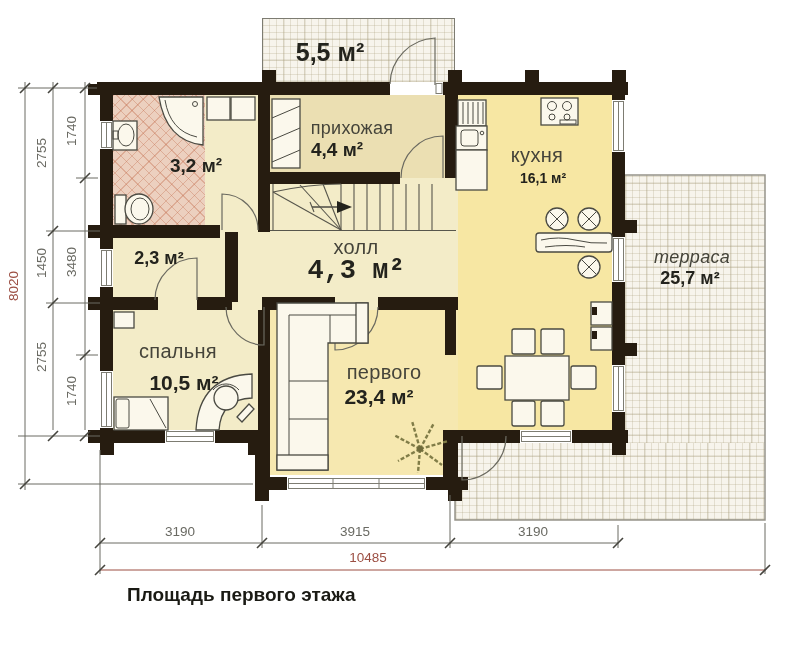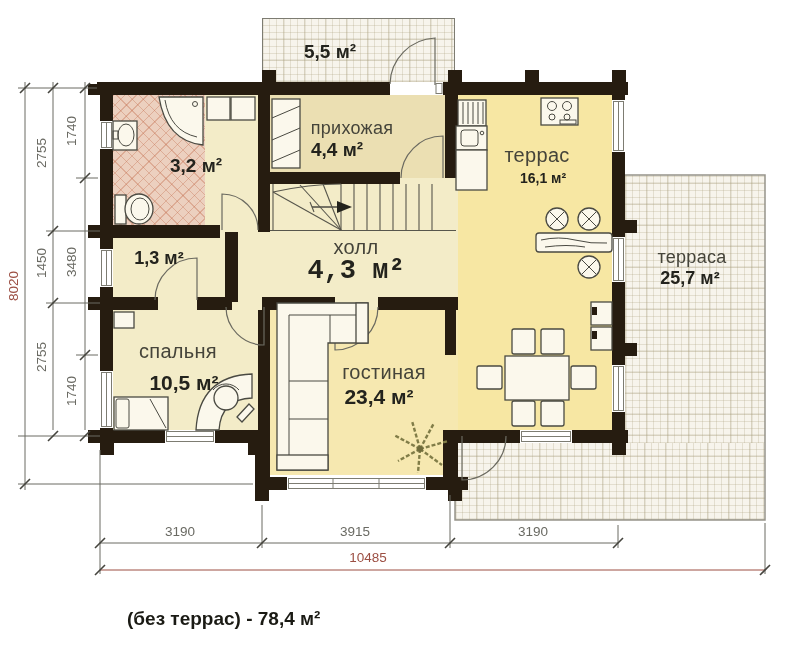--- a/index.html
+++ b/index.html
@@ -325,43 +325,43 @@
       <line class="dim" x1="765" y1="523" x2="765" y2="574"></line>
       <line class="tick" x1="95" y1="548" x2="105" y2="538"></line>
       <line class="tick" x1="257" y1="548" x2="267" y2="538"></line>
       <line class="tick" x1="445" y1="548" x2="455" y2="538"></line>
       <line class="tick" x1="613" y1="548" x2="623" y2="538"></line>
       <line class="tick" x1="95" y1="575" x2="105" y2="565"></line>
       <line class="tick" x1="760" y1="575" x2="770" y2="565"></line>
     </g>
   </svg>
 
-  <div class="lbl area" style="left:330px;top:52px;font-size:19px;">5,5 м²</div>
+  <div class="lbl area" style="left:330px;top:52px;font-size:25px;">5,5 м²</div>
   <div class="lbl area" style="left:196px;top:166px;font-size:19px;">3,2 м²</div>
   <div class="lbl name" style="left:352px;top:128px;font-size:18px;">прихожая</div>
   <div class="lbl area" style="left:337px;top:150px;font-size:19px;">4,4 м²</div>
-  <div class="lbl name" style="left:537px;top:155px;font-size:20px;">террас</div>
+  <div class="lbl name" style="left:537px;top:155px;font-size:20px;">кухня</div>
   <div class="lbl area" style="left:543px;top:178px;font-size:14px;">16,1 м²</div>
   <div class="lbl name" style="left:356px;top:247px;font-size:20px;">холл</div>
   <div class="lbl area" style="left:356px;top:271px;font-size:27px;font-family:Liberation Mono, monospace;">4,3 м²</div>
-  <div class="lbl area" style="left:159px;top:258px;font-size:18px;">1,3 м²</div>
+  <div class="lbl area" style="left:159px;top:258px;font-size:18px;">2,3 м²</div>
   <div class="lbl name" style="left:178px;top:351px;font-size:20px;">спальня</div>
   <div class="lbl area" style="left:184px;top:383px;font-size:21px;">10,5 м²</div>
-  <div class="lbl name" style="left:384px;top:372px;font-size:20px;">гостиная</div>
+  <div class="lbl name" style="left:384px;top:372px;font-size:20px;">первого</div>
   <div class="lbl area" style="left:379px;top:397px;font-size:21px;">23,4 м²</div>
-  <div class="lbl name" style="left:692px;top:257px;font-size:18px;">терраса</div>
+  <div class="lbl name" style="left:692px;top:257px;font-size:18px;font-style:italic;">терраса</div>
   <div class="lbl area" style="left:690px;top:278px;font-size:18px;">25,7 м²</div>
 
   <div class="lbl dimlbl dimv red" style="left:13px;top:286px;">8020</div>
   <div class="lbl dimlbl dimv" style="left:41px;top:153px;">2755</div>
   <div class="lbl dimlbl dimv" style="left:41px;top:263px;">1450</div>
   <div class="lbl dimlbl dimv" style="left:41px;top:357px;">2755</div>
   <div class="lbl dimlbl dimv" style="left:71px;top:131px;">1740</div>
   <div class="lbl dimlbl dimv" style="left:71px;top:262px;">3480</div>
   <div class="lbl dimlbl dimv" style="left:71px;top:391px;">1740</div>
   <div class="lbl dimlbl" style="left:180px;top:531px;">3190</div>
   <div class="lbl dimlbl" style="left:355px;top:531px;">3915</div>
   <div class="lbl dimlbl" style="left:533px;top:531px;">3190</div>
   <div class="lbl dimlbl red" style="left:368px;top:557px;">10485</div>
 
-  <div class="cap" style="left:127px;top:608px;">(без террас) - 78,4 м²</div>
+  <div class="cap" style="left:127px;top:584px;">Площадь первого этажа</div>
 
 </div>
 
 </body></html>

